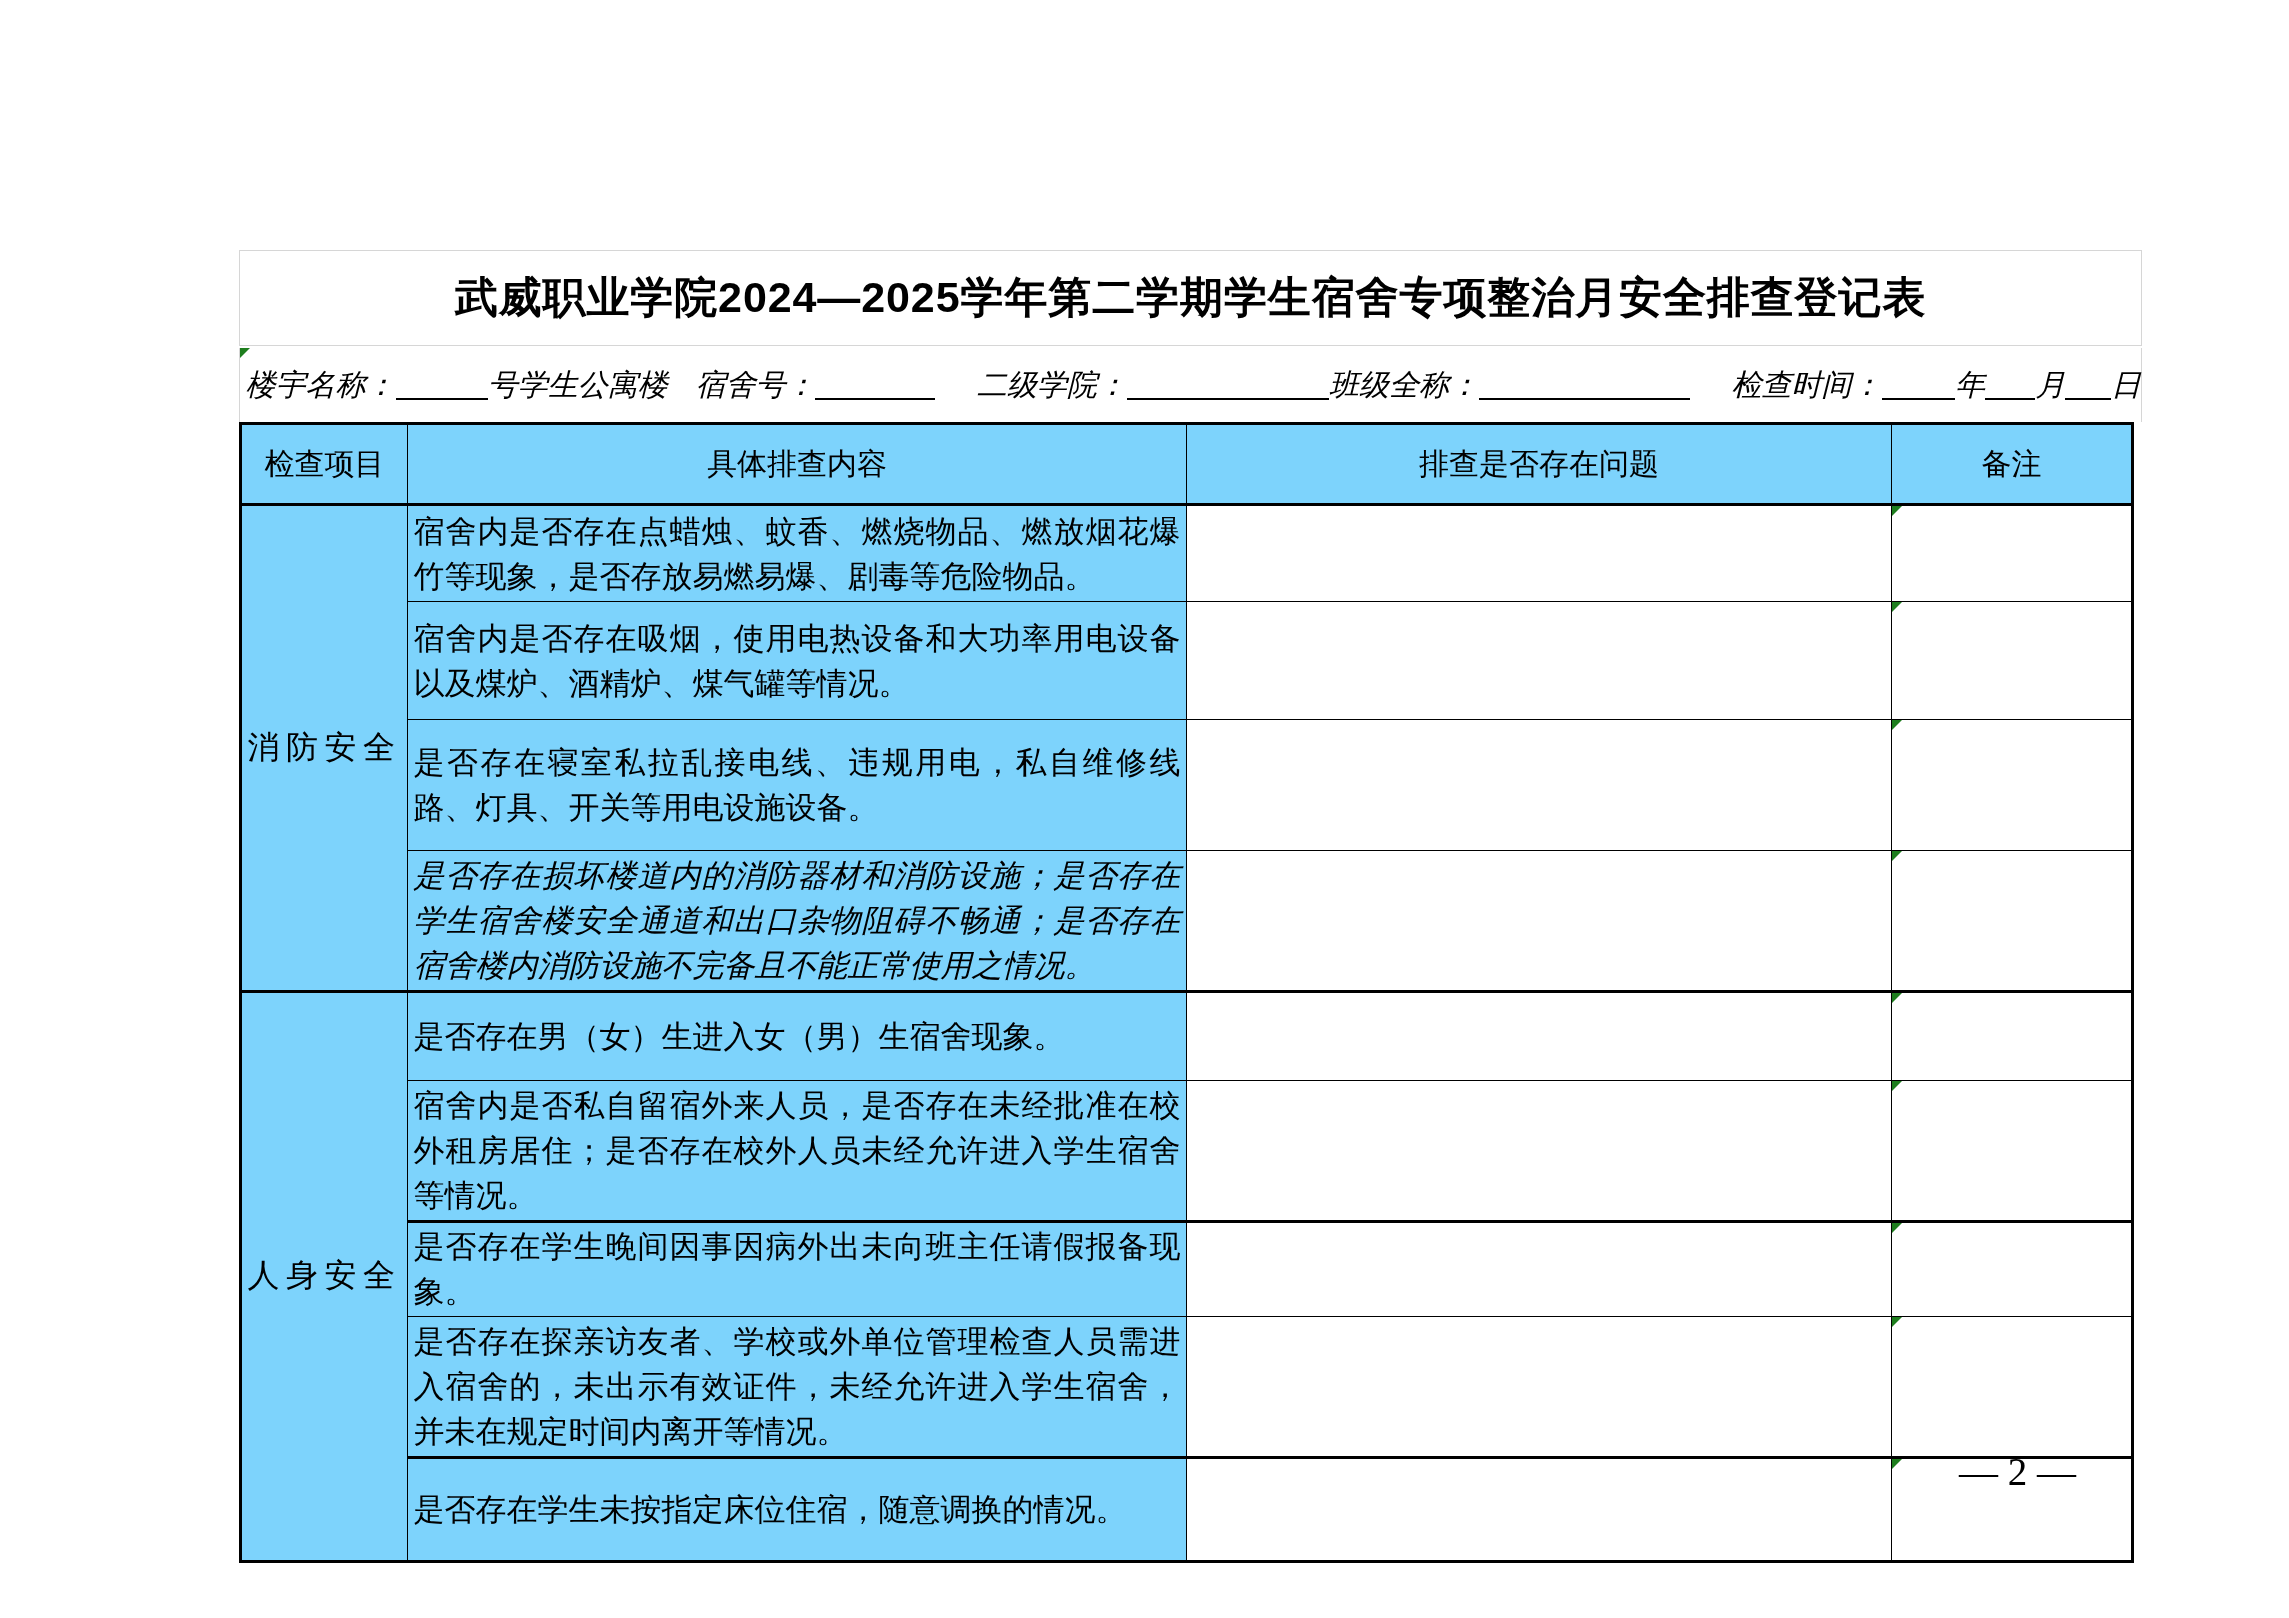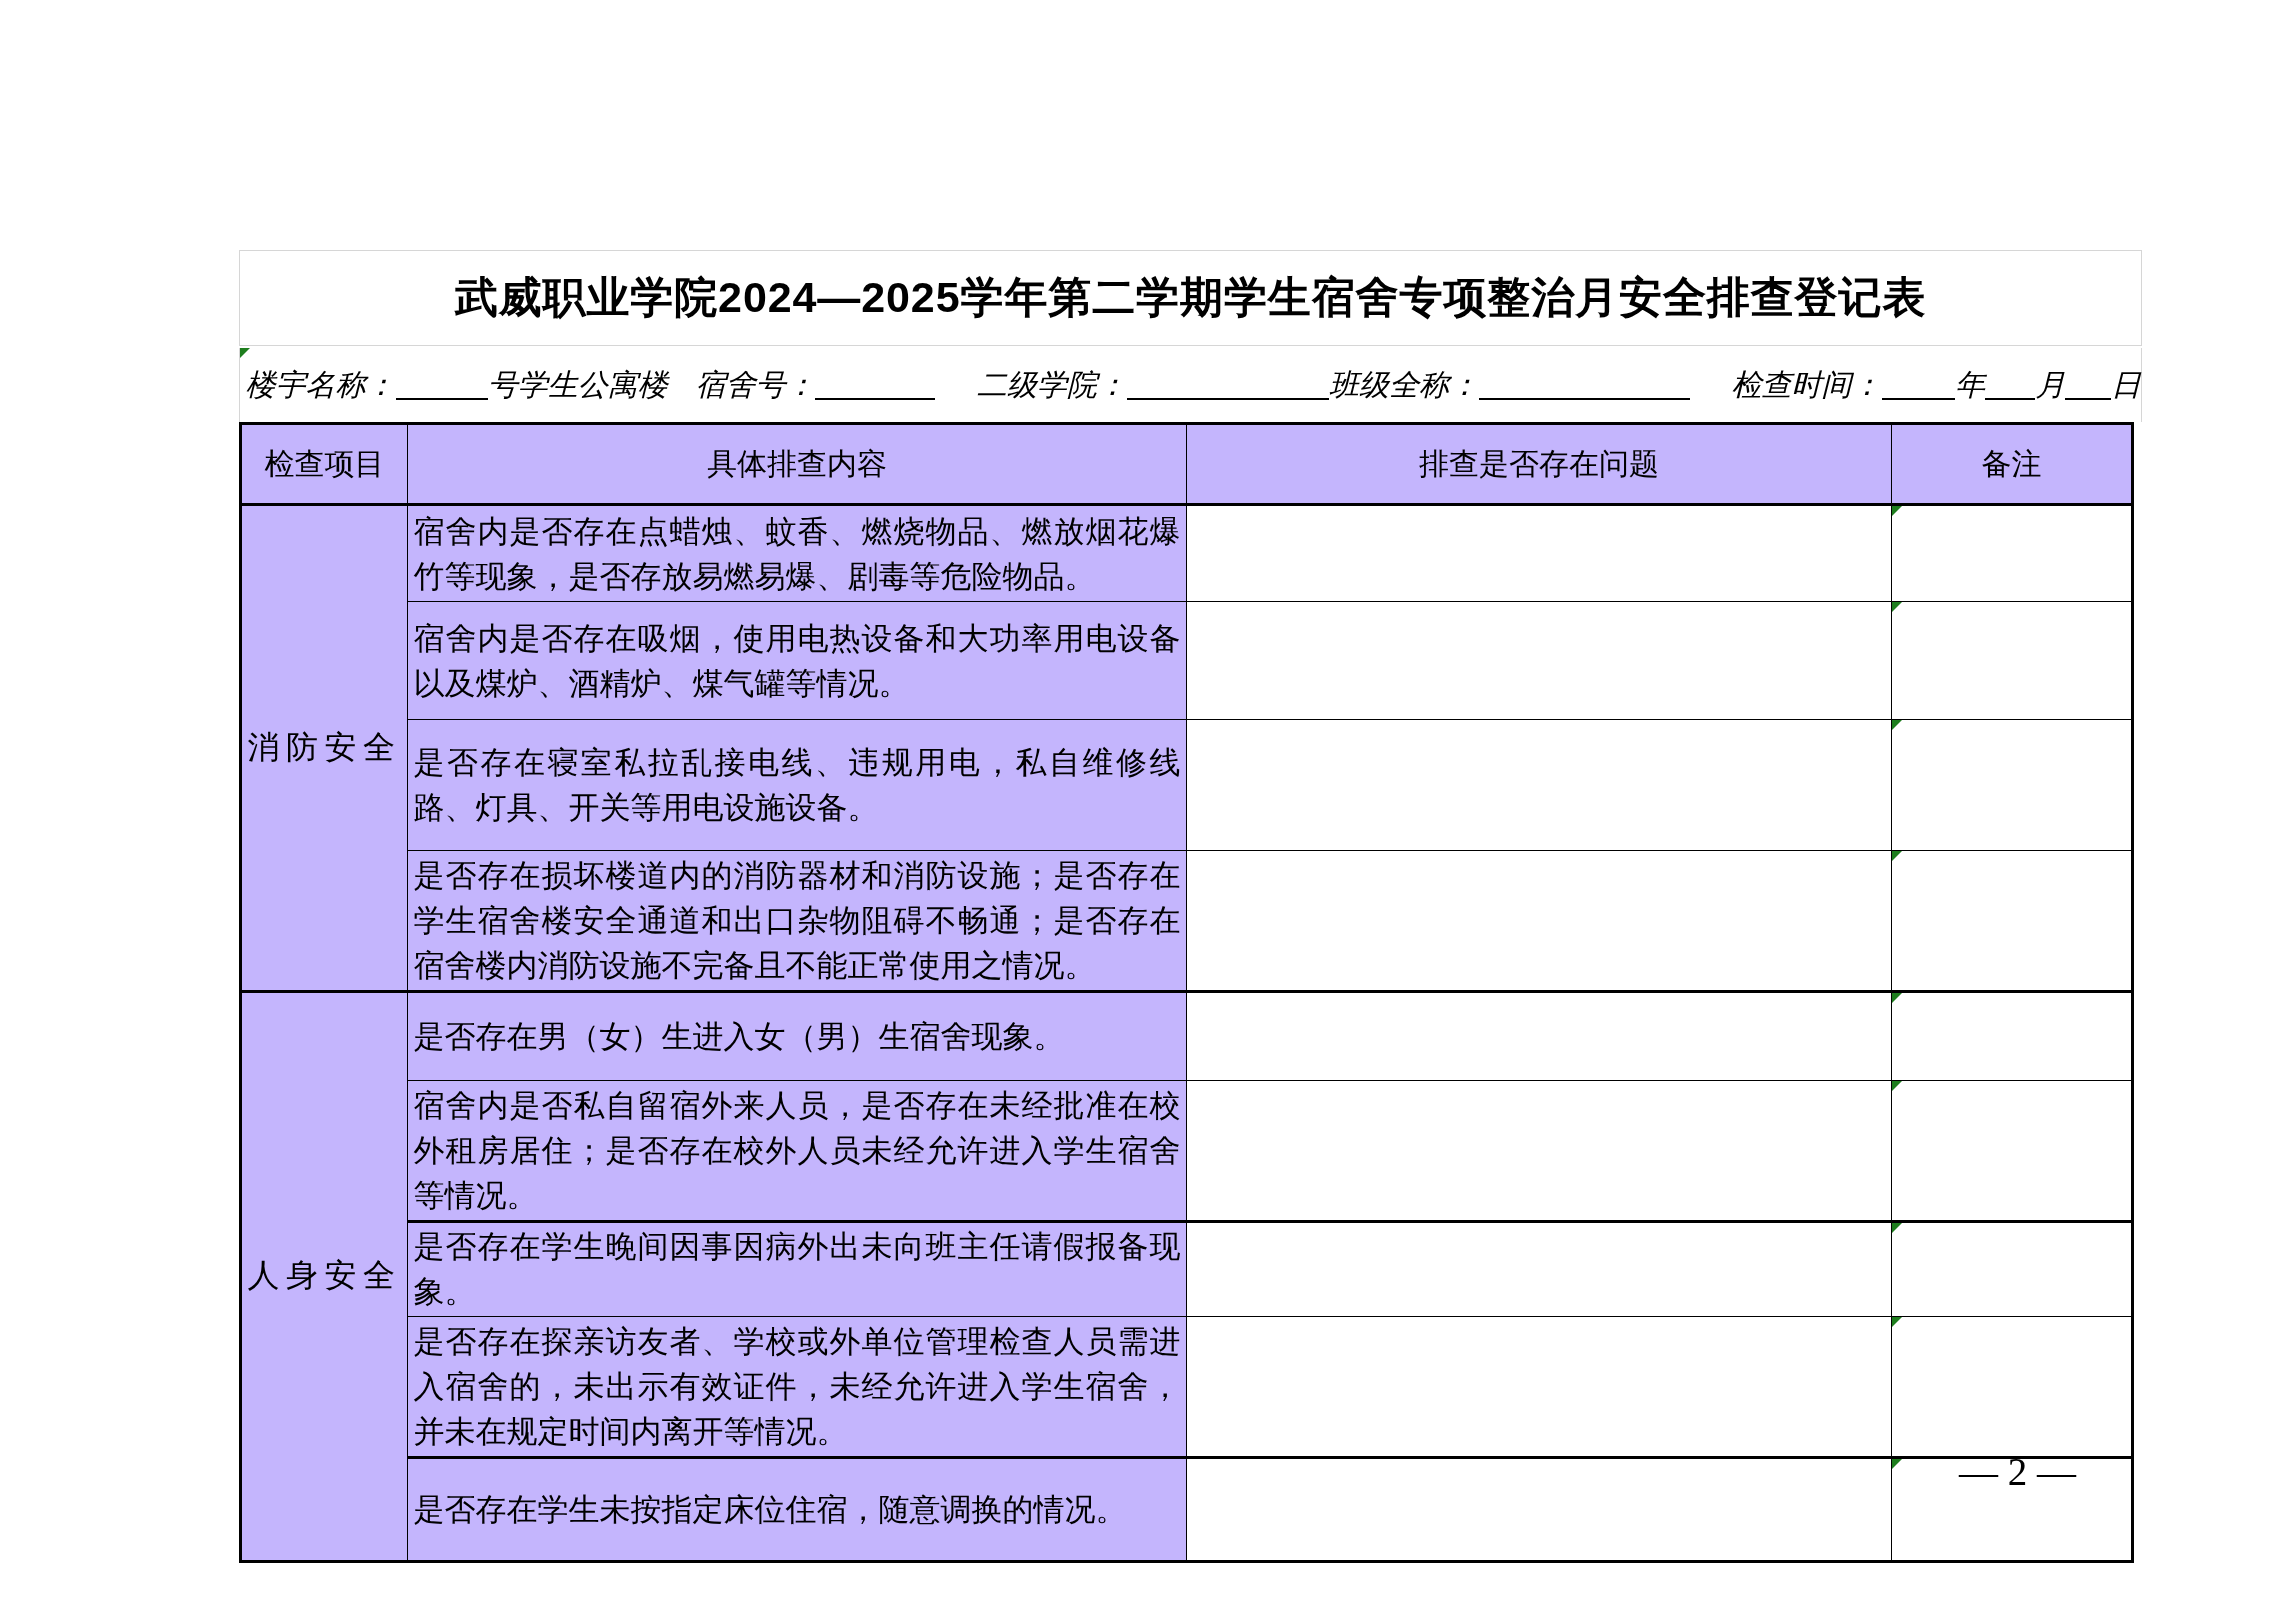--- a/index.html
+++ b/index.html
@@ -55,21 +55,21 @@
   .w230 { width: 213px; } .w80 { width: 74px; } .w55 { width: 51px; } .w50 { width: 46px; }
   .sp30 { display:inline-block; width: 28px; } .sp45 { display:inline-block; width: 42px; }
 
   
   .main-table {
     position: absolute;
     left: 239px; top: 422px;
     width: 1892px;
     border-collapse: collapse;
     table-layout: fixed;
-    background: #c4b5fd;
+    background: #7dd3fc;
   }
   .main-table th, .main-table td {
     border: 1.9px solid #000;
     box-sizing: border-box;
     overflow: hidden;
   }
   .main-table { border: 3.7px solid #000; }
   .main-table thead tr { height: 81px; }
   .main-table thead th {
     border-bottom: 3.7px solid #000;
@@ -175,21 +175,21 @@
             <span class="corner-tri"></span>
           </td>
         </tr>
         <tr style="height: 131px;">
           <td class="content-cell">是否存在寝室私拉乱接电线、违规用电，私自维修线路、灯具、开关等用电设施设备。</td>
           <td class="problem-cell"></td>
           <td class="remark-cell">
             <span class="corner-tri"></span>
           </td>
         </tr>
-        <tr style="height: 118px;">
+        <tr style="height: 118px; font-style: italic;">
           <td class="content-cell">是否存在损坏楼道内的消防器材和消防设施；是否存在学生宿舍楼安全通道和出口杂物阻碍不畅通；是否存在宿舍楼内消防设施不完备且不能正常使用之情况。</td>
           <td class="problem-cell"></td>
           <td class="remark-cell">
             <span class="corner-tri"></span>
           </td>
         </tr>
         <tr class="section-start" style="height: 89px;">
           <td class="category-cell" rowspan="5">人身安全</td>
           <td class="content-cell">是否存在男（女）生进入女（男）生宿舍现象。</td>
           <td class="problem-cell"></td>

